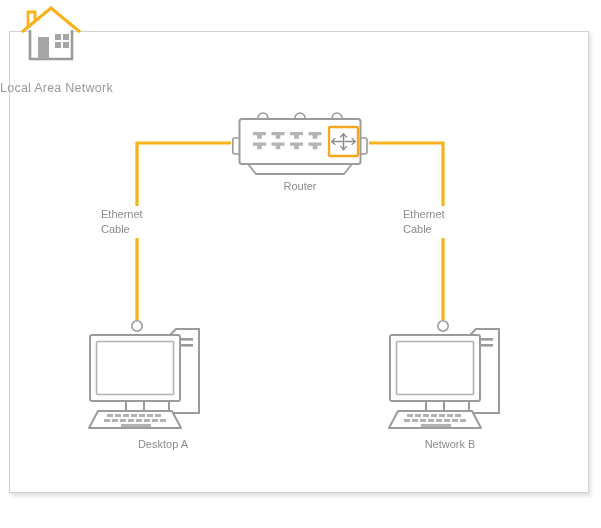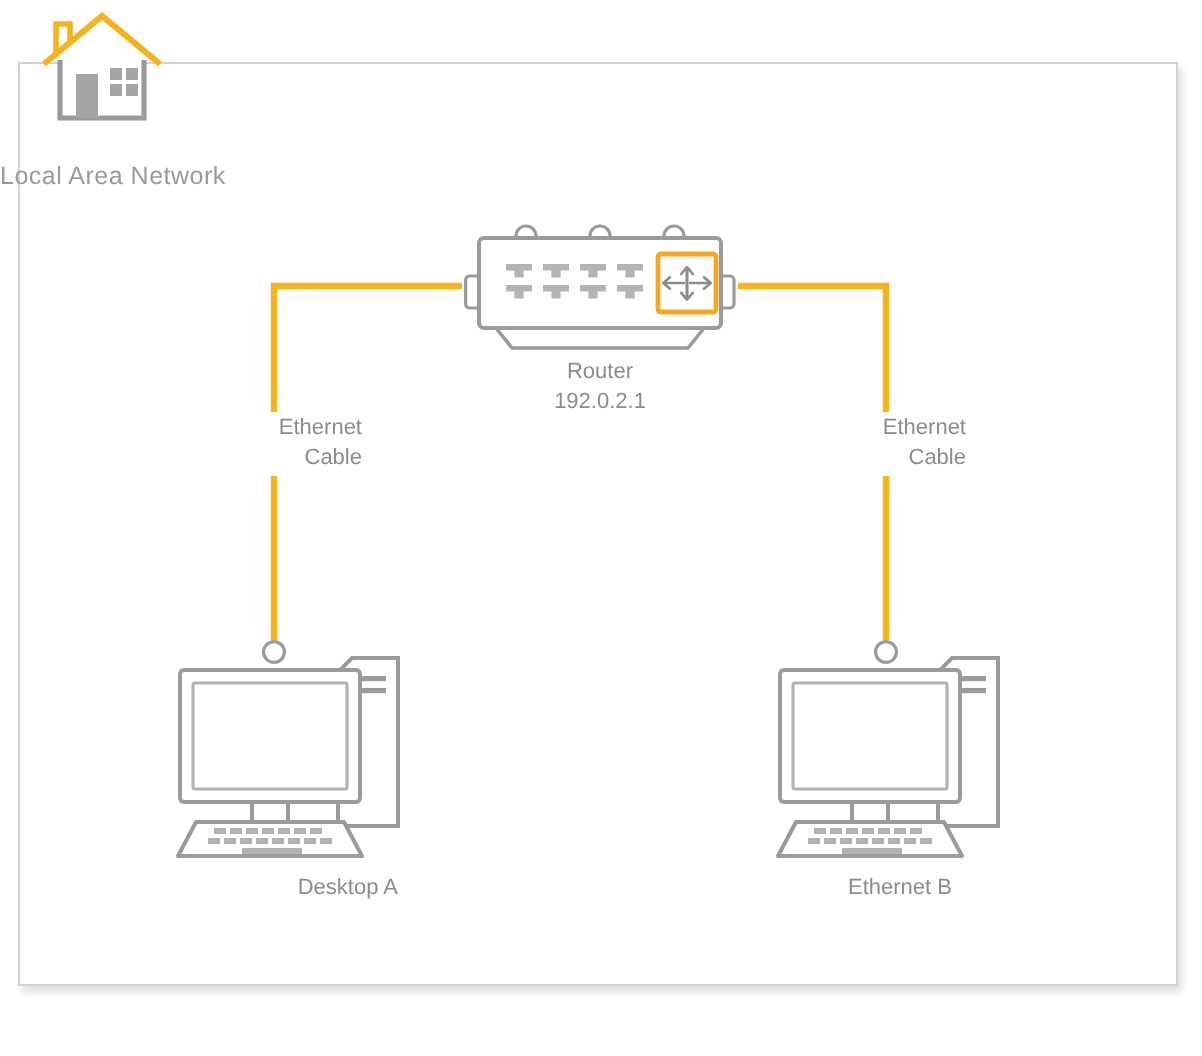--- a/index.html
+++ b/index.html
@@ -78,35 +78,34 @@
     white-space: nowrap;
   }
   .caption .cap-line { display: block; }
 
   .router-caption {
     left: 235px;
     top: 179px;
     width: 130px;
   }
   .desk-a-caption {
-    left: 69px;
+    left: 98px;
     top: 437px;
     width: 130px;
-    text-align: right;
   }
   .desk-b-caption {
     left: 385px;
     top: 437px;
     width: 130px;
   }
 
   
   .cable-label {
     position: absolute;
-    text-align: right;
+    text-align: left;
     font-size: 11px;
     color: #8c8c8c;
     line-height: 15px;
     white-space: nowrap;
     background: #ffffff;
     padding: 1px 3px;
   }
   .cable-label .cap-line { display: block; }
   .cable-a-label { left: 98px; top: 206px; width: 80px; }
   .cable-b-label { left: 400px; top: 206px; width: 80px; }
@@ -200,21 +199,20 @@
 
         <path d="M 100 33.5 L 110 33.5 M 103 30.6 L 99.6 33.5 L 103 36.4" fill="none" stroke="#8c8c8c" stroke-width="1.3" stroke-linecap="round" stroke-linejoin="round"></path>
 
         <path d="M 123 33.5 L 113 33.5 M 120 30.6 L 123.4 33.5 L 120 36.4" fill="none" stroke="#8c8c8c" stroke-width="1.3" stroke-linecap="round" stroke-linejoin="round"></path>
       </g>
     </svg>
   </div>
 
   <div class="caption router-caption">
     <span class="cap-line">Router</span>
-    <span class="cap-line">192.0.2.1</span>
   </div>
 
   <div class="cable-label cable-a-label">
     <span class="cap-line">Ethernet</span>
     <span class="cap-line">Cable</span>
   </div>
   <div class="cable-label cable-b-label">
     <span class="cap-line">Ethernet</span>
     <span class="cap-line">Cable</span>
   </div>
@@ -286,16 +284,16 @@
         <rect x="55" y="104" width="6" height="3"></rect>
         <rect x="63" y="104" width="6" height="3"></rect>
         <rect x="71" y="104" width="6" height="3"></rect>
         <rect x="79" y="104" width="6" height="3"></rect>
         <rect x="40" y="109" width="30" height="3"></rect>
       </g>
     </svg>
   </div>
 
   <div class="caption desk-b-caption">
-    <span class="cap-line">Ethernet B</span>
+    <span class="cap-line">Network B</span>
   </div>
 
 </div>
 
 </body></html>

